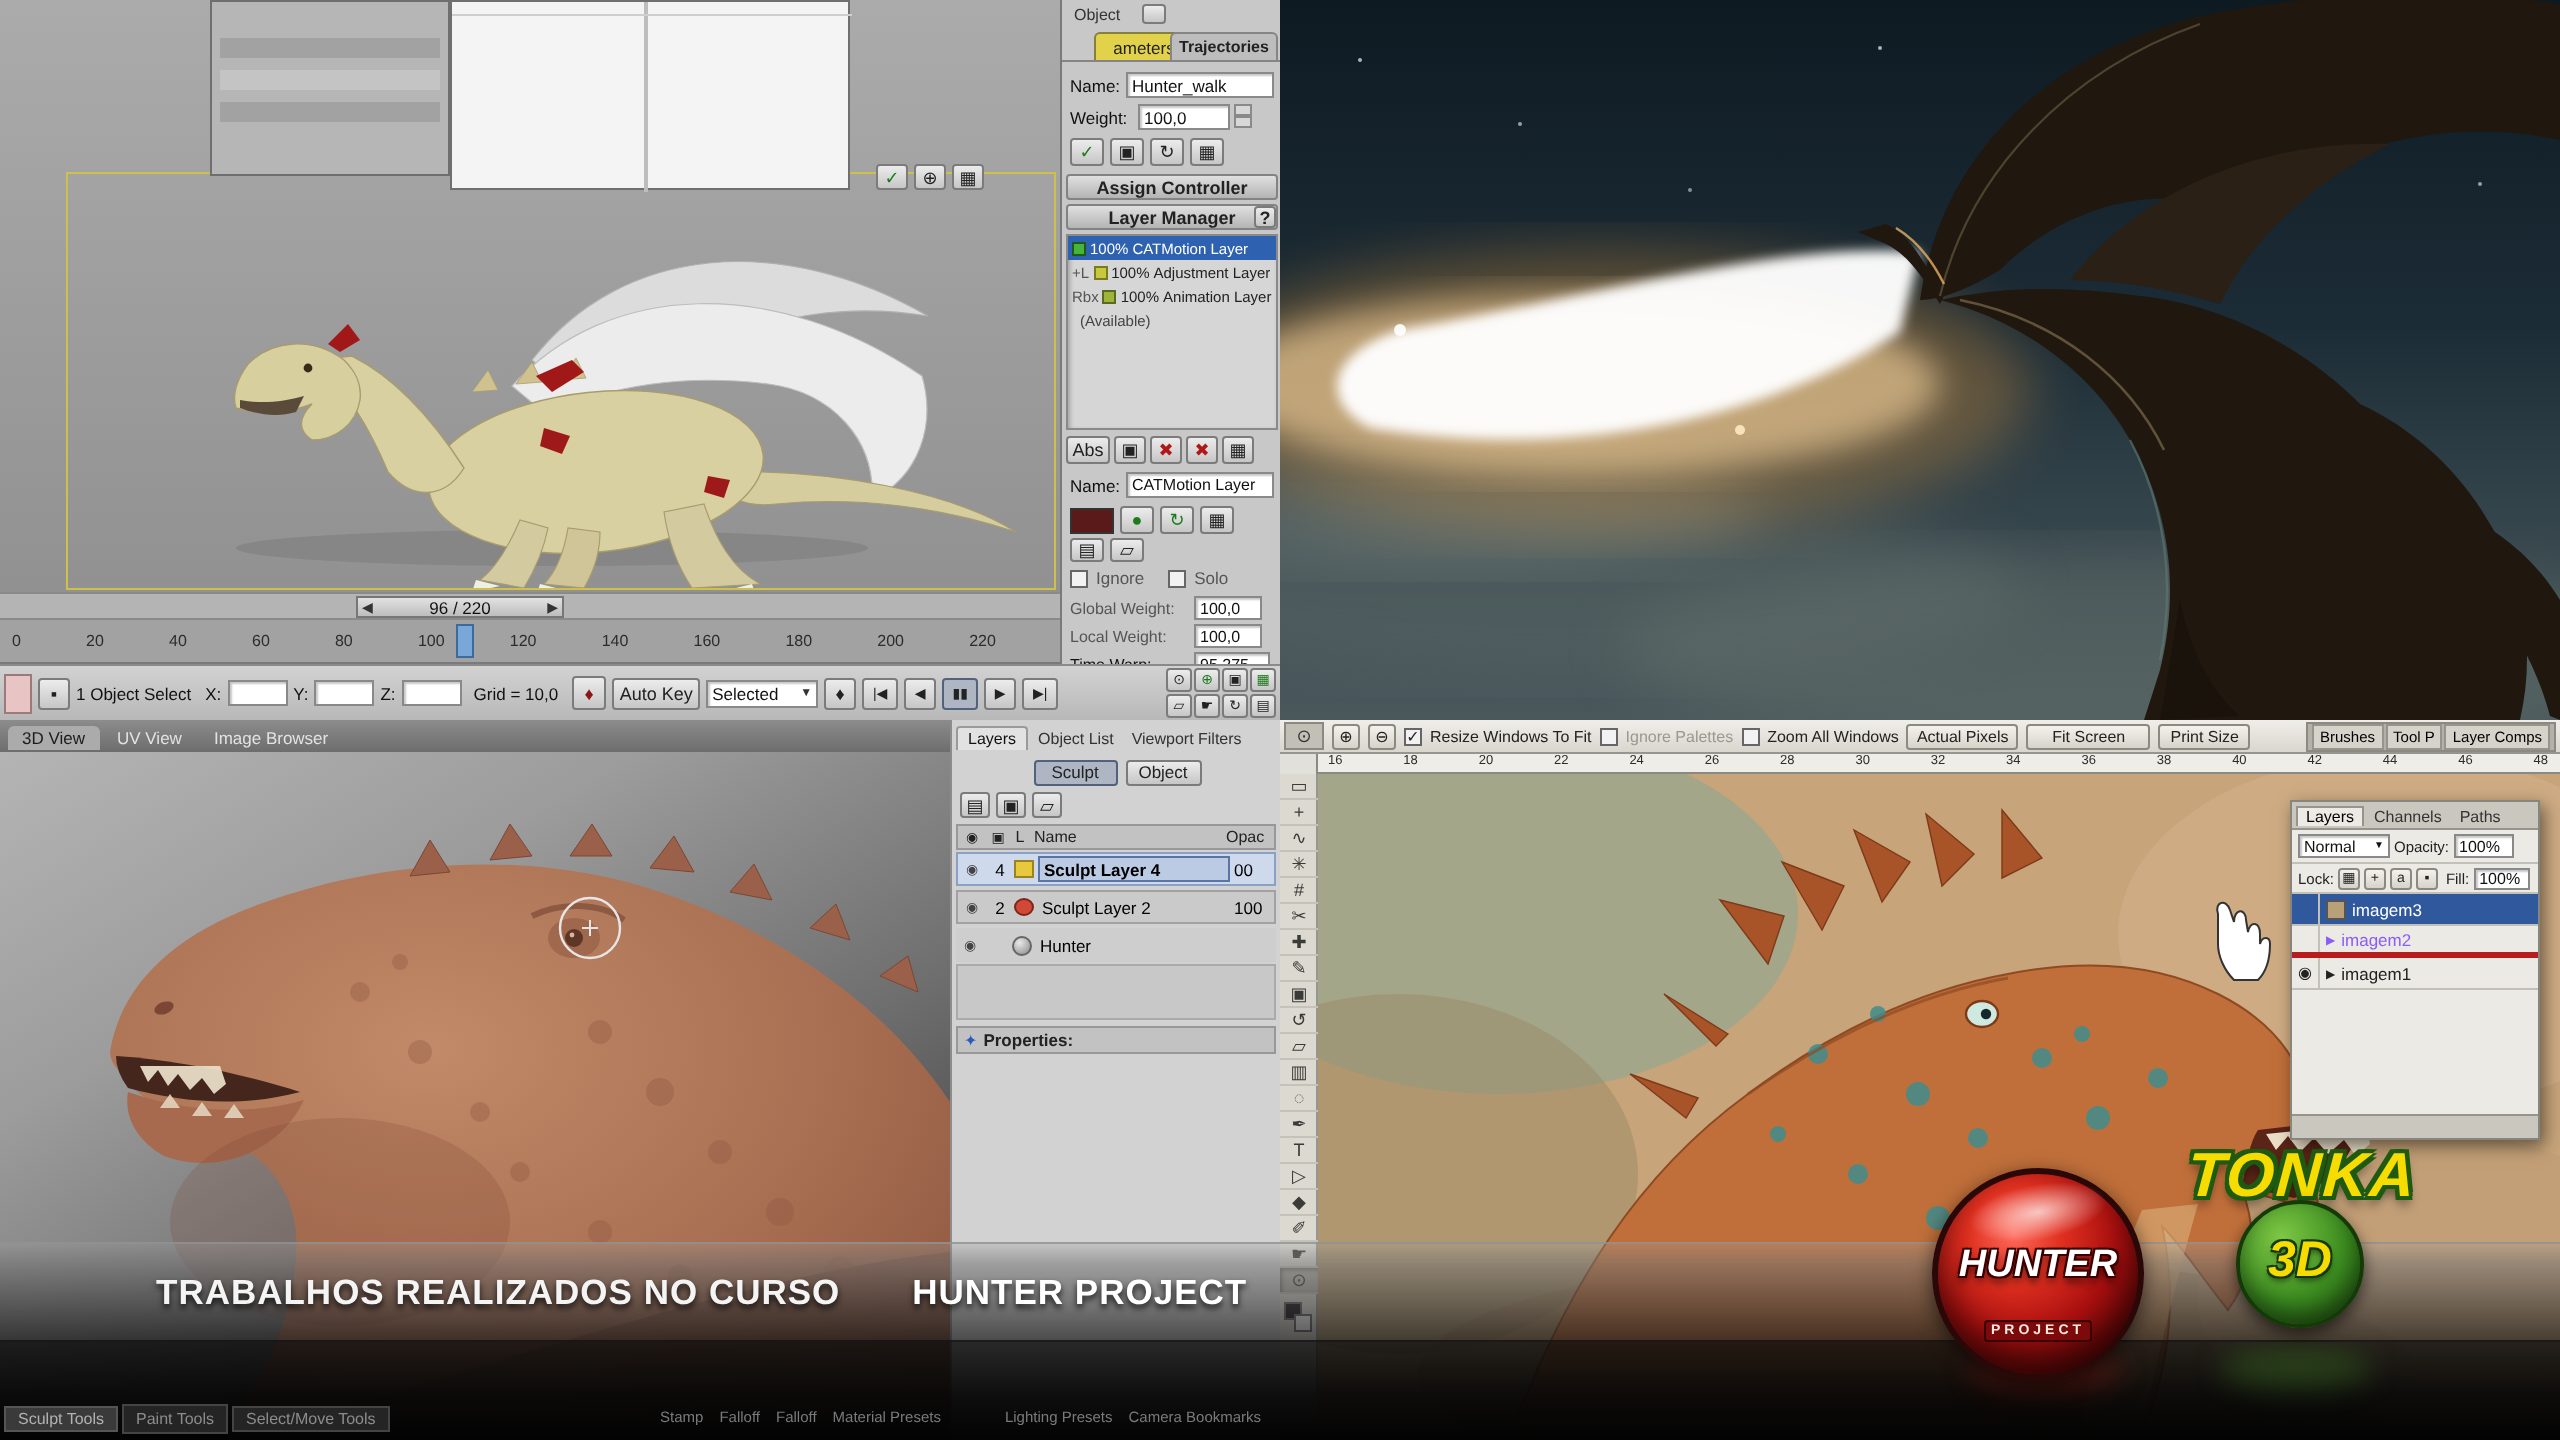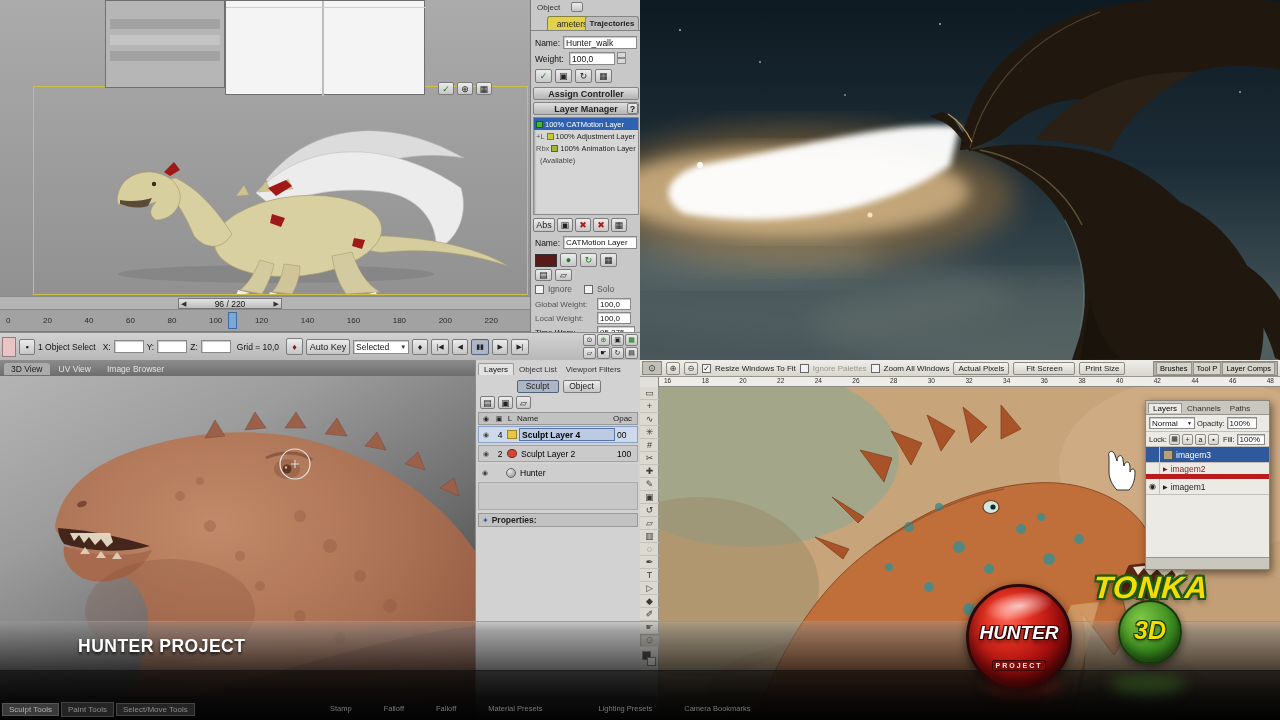--- a/index.html
+++ b/index.html
@@ -527,54 +527,55 @@
         <span class="psbtn" style="width:11px;height:11px;font-size:7px;">a</span>
         <span class="psbtn" style="width:11px;height:11px;font-size:7px;">▪</span>
         <span style="font-size:7.5px;color:#222;margin-left:2px;">Fill:</span>
         <div class="inset" style="width:28px;height:11px;font-size:8px;">100%</div>
       </div>
       <div class="flex" style="height:16px;background:#30589c;color:#fff;border-bottom:1px solid #c2c0b8;">
         <span style="width:14px;height:100%;border-right:1px solid #c2c0b8;"></span>
         <span style="width:10px;height:10px;background:#b8a078;border:1px solid #555;margin:0 3px;flex:none;"></span>
         <span style="font-size:8.5px;">imagem3</span>
       </div>
-      <div class="flex" style="height:16px;border-bottom:5px solid #b91c1c;color:#7f1d1d;">
+      <div class="flex" style="height:16px;border-bottom:3px solid #b91c1c;color:#8b5cf6;">
         <span style="width:14px;height:100%;border-right:1px solid #c2c0b8;"></span>
         <span style="font-size:6px;margin:0 3px;">▶</span>
         <span style="font-size:8.5px;">imagem2</span>
       </div>
       <div class="flex" style="height:16px;border-bottom:1px solid #c2c0b8;color:#222;">
         <span style="width:14px;height:100%;border-right:1px solid #c2c0b8;text-align:center;font-size:8px;line-height:15px;">◉</span>
         <span style="font-size:6px;margin:0 3px;">▶</span>
         <span style="font-size:8.5px;">imagem1</span>
       </div>
       <div style="position:absolute;bottom:0;left:0;width:100%;height:12px;background:#cac7be;border-top:1px solid #96948c;"></div>
     </div>
   </div>
 
   <div class="a" style="left:0;top:621px;width:1280px;height:50px;z-index:6;
        background:linear-gradient(180deg,rgba(160,160,160,.30) 0%,rgba(115,115,115,.55) 20%,rgba(62,62,62,.62) 60%,rgba(22,22,22,.72) 100%);
        border-top:1px solid rgba(255,255,255,.45);">
     <div id="banner-text" class="flex" style="height:100%;padding-left:78px;gap:36px;">
+      <span>TRABALHOS REALIZADOS NO CURSO</span>
       <span style="color:#ffffff;">HUNTER PROJECT</span>
     </div>
   </div>
 
   <div class="a" style="left:0;top:670px;width:1280px;height:50px;z-index:5;
        background:linear-gradient(180deg,rgba(12,12,12,.85) 0%,rgba(6,6,6,.96) 55%,#030303 100%);">
     <div class="a" style="left:985px;top:4px;width:76px;height:20px;border-radius:50%;background:rgba(180,30,20,.35);filter:blur(7px);"></div>
     <div class="a" style="left:1110px;top:4px;width:76px;height:20px;border-radius:50%;background:rgba(70,150,40,.32);filter:blur(7px);"></div>
   </div>
 
   <div class="a flex" style="left:2px;top:702px;gap:2px;z-index:7;">
     <div style="font-size:8px;color:#b2b2b2;background:#3a3a3a;border:1px solid #555;padding:1px 6px;">Sculpt Tools</div>
     <div style="font-size:8px;color:#8c8c8c;background:#242424;border:1px solid #444;padding:2px 6px;">Paint Tools</div>
     <div style="font-size:8px;color:#8c8c8c;background:#242424;border:1px solid #444;padding:1px 6px;">Select/Move Tools</div>
   </div>
-  <div class="a flex" style="left:330px;top:704px;gap:32px;z-index:7;">
+  <div class="a flex" style="left:330px;top:704px;gap:8px;z-index:7;">
     <span style="font-size:7.5px;color:#7a7a7a;">Stamp</span>
     <span style="font-size:7.5px;color:#7a7a7a;">Falloff</span>
     <span style="font-size:7.5px;color:#7a7a7a;">Falloff</span>
     <span style="font-size:7.5px;color:#7a7a7a;">Material Presets</span>
     <span style="font-size:7.5px;color:#7a7a7a;padding-left:24px;">Lighting Presets</span>
     <span style="font-size:7.5px;color:#7a7a7a;">Camera Bookmarks</span>
   </div>
 
   <div class="a" style="left:966px;top:584px;width:112px;height:112px;z-index:8;">
     <div style="position:absolute;left:0;top:0;width:106px;height:106px;border-radius:50%;

